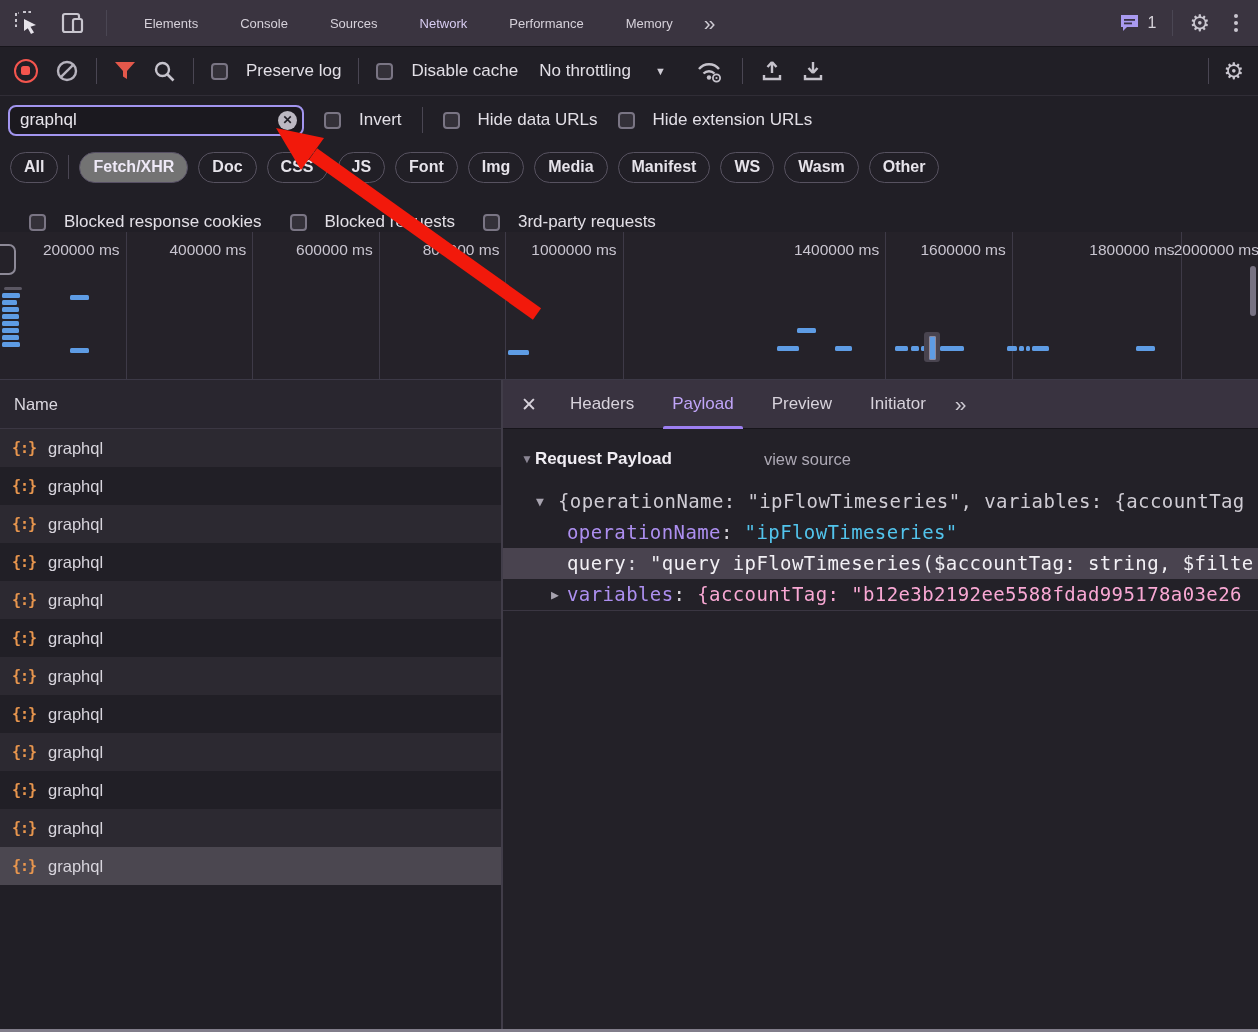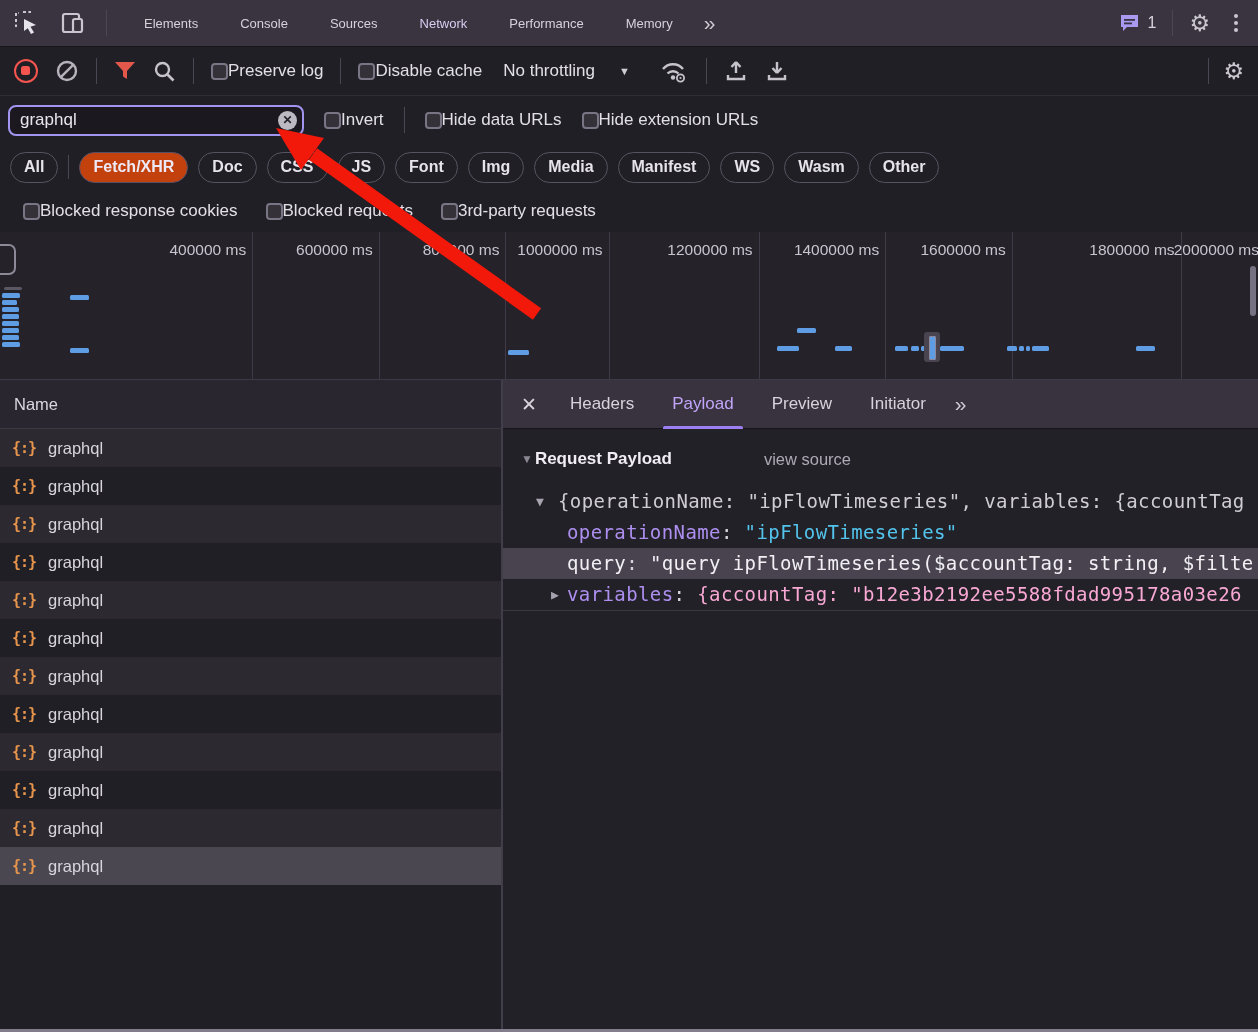--- a/index.html
+++ b/index.html
@@ -18,40 +18,40 @@
   .tab-right{margin-left:auto;display:flex;align-items:center;gap:16px;padding-right:12px;}
   .msgcount{display:flex;align-items:center;gap:7px;font-size:16px;color:#d6d3da;}
   .gear-gl{font-size:23px;color:#c9c6cf;line-height:1;}
   .dots{display:flex;flex-direction:column;gap:3px;padding:0 8px;}
   .dots i{width:4px;height:4px;border-radius:50%;background:#c9c6cf;}
   
   .toolbar{position:absolute;left:0;top:47px;width:1258px;height:49px;background:#211f26;
            display:flex;align-items:center;border-bottom:1px solid #302d36;box-sizing:border-box;gap:17px;padding:0 14px;}
   .rec{width:20px;height:20px;border:2.5px solid #f4554e;border-radius:50%;position:relative;flex:none;}
   .rec i{position:absolute;left:4.5px;top:4.5px;width:9px;height:9px;background:#f4554e;border-radius:2.5px;}
-  .cbitem{display:flex;align-items:center;gap:0;font-size:17px;color:#e2dfe6;white-space:nowrap;}
+  .cbitem{display:flex;align-items:center;gap:18px;font-size:17px;color:#e2dfe6;white-space:nowrap;}
   .cb{width:17px;height:17px;border:2px solid #7a7584;border-radius:4px;background:#343139;flex:none;box-sizing:border-box;}
   .throttle{display:flex;align-items:center;gap:24px;font-size:17px;color:#e2dfe6;margin-left:4px;}
   .caret{font-size:11px;color:#cfccd5;}
   .tb-right{margin-left:auto;display:flex;align-items:center;gap:14px;}
   
   .filterbar{position:absolute;left:0;top:96px;width:1258px;height:48px;background:#211f26;display:flex;align-items:center;padding:0 8px;box-sizing:border-box;gap:20px;}
   .fwrap{position:relative;width:296px;height:31px;flex:none;}
   .finput{width:100%;height:100%;box-sizing:border-box;background:#1b191f;border:2px solid #a295ef;border-radius:8px;
           color:#e8e5ec;font-size:17px;font-family:"Liberation Sans",sans-serif;padding:0 34px 0 10px;outline:none;}
   .fclear{position:absolute;right:7px;top:6px;width:19px;height:19px;border-radius:50%;background:#bcb9c2;color:#211f26;
           display:flex;align-items:center;justify-content:center;font-size:12px;font-weight:bold;}
   
   .chipsrow{position:absolute;left:0;top:144px;width:1258px;height:46px;display:flex;align-items:center;gap:10px;padding:0 10px;box-sizing:border-box;}
   .chip{height:31px;display:flex;align-items:center;padding:0 13px;border:1.5px solid #575260;border-radius:17px;
         font-size:16px;font-weight:600;color:#e6e3ea;box-sizing:border-box;white-space:nowrap;}
-  .chip.sel{background:#c2410c;border-color:#575064;color:#eee9f6;}
+  .chip.sel{background:#737373;border-color:#575064;color:#eee9f6;}
   .chip-sep{width:1px;height:24px;background:#4a4653;}
   
-  .checksrow{position:absolute;left:0;top:190px;width:1258px;height:42px;display:flex;align-items:center;gap:28px;padding:0 23px;box-sizing:border-box;}
+  .checksrow{position:absolute;left:0;top:190px;width:1258px;height:42px;display:flex;align-items:flex-end;gap:28px;padding:0 29px;box-sizing:border-box;}
   
   .overview{position:absolute;left:0;top:232px;width:1258px;height:148px;background:#252229;border-bottom:1px solid #3c3946;box-sizing:border-box;overflow:hidden;}
   .tick{position:absolute;top:0;height:148px;border-right:1px solid #3e3a47;box-sizing:border-box;text-align:right;}
   .tick span{display:inline-block;margin:9px 6px 0 0;font-size:15.5px;color:#c9c5d0;white-space:nowrap;}
   .bar{position:absolute;background:#5e9ce4;border-radius:1.5px;}
   .bar.grey{background:#5b5763;}
   .bar.box{background:#49444f;border-radius:3px;}
   .bar.marker{background:#5e9ce4;border-radius:2px;box-shadow:0 0 0 1px #8f8a9b inset;}
   .ov-handle{position:absolute;left:-10px;top:12px;width:22px;height:27px;border:2px solid #8d8997;border-radius:7px;}
   .ov-scroll{position:absolute;left:1250px;top:34px;width:6px;height:50px;background:#777282;border-radius:3px;}
@@ -266,25 +266,25 @@
       </div>
       <div class="cbitem">
         <div class="cb"></div>
         <span>3rd-party requests</span>
       </div>
     </div>
 
   <div class="overview" id="overview">
     <div class="ov-handle"></div>
     <div class="ov-scroll"></div>
+  <div class="tick" style="left: 0px; width: 126.6px;"><span>200000 ms</span></div>
       <div class="tick" style="left: 126.6px; width: 126.6px;"><span>400000 ms</span></div>
       <div class="tick" style="left: 253.2px; width: 126.6px;"><span>600000 ms</span></div>
       <div class="tick" style="left: 379.8px; width: 126.6px;"><span>800000 ms</span></div>
-      <div class="tick" style="left: 483px; width: 126.6px;"><span>1000000 ms</span></div>
-      <div class="tick" style="left: 633px; width: 126.6px;"><span>1200000 ms</span></div>
+      <div class="tick" style="left: 497px; width: 126.6px;"><span>1000000 ms</span></div>
       <div class="tick" style="left: 759.6px; width: 126.6px;"><span>1400000 ms</span></div>
       <div class="tick" style="left: 886.2px; width: 126.6px;"><span>1600000 ms</span></div>
       <div class="tick" style="left: 1055px; width: 126.6px;"><span>1800000 ms</span></div>
       <div class="tick" style="left: 1139.4px; width: 126.6px;"><span>2000000 ms</span></div>
       <div class="bar grey" style="left: 4px; top: 55px; width: 18px; height: 3px;"></div>
       <div class="bar" style="left: 2px; top: 61px; width: 18px; height: 5px;"></div>
       <div class="bar" style="left: 2px; top: 68px; width: 15px; height: 5px;"></div>
       <div class="bar" style="left: 2px; top: 75px; width: 17px; height: 5px;"></div>
       <div class="bar" style="left: 2px; top: 82px; width: 17px; height: 5px;"></div>
       <div class="bar" style="left: 2px; top: 89px; width: 17px; height: 5px;"></div>

